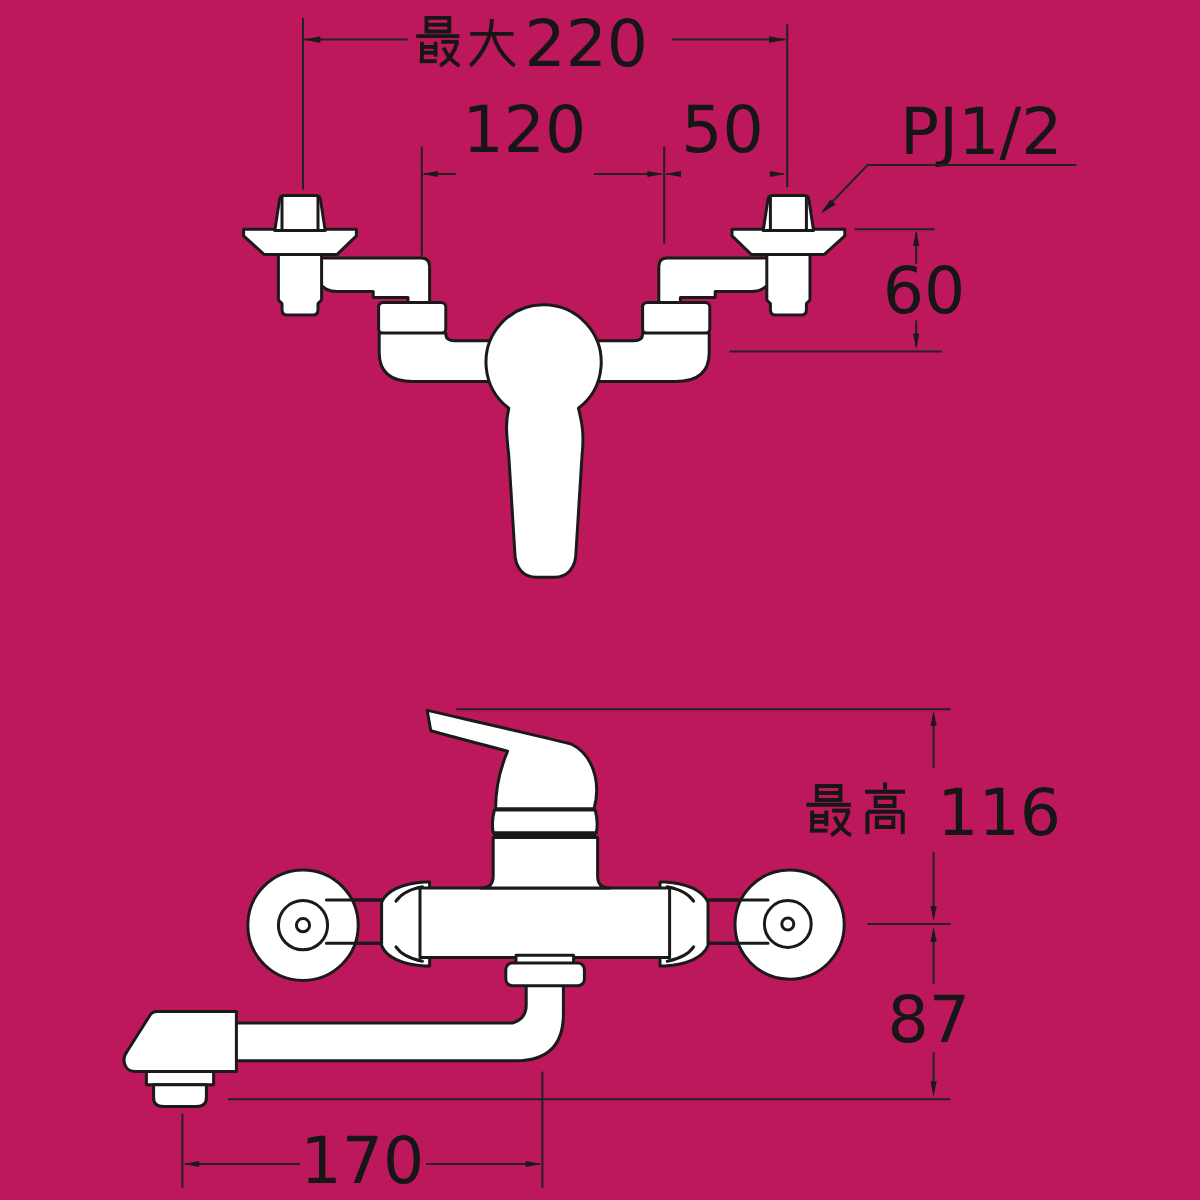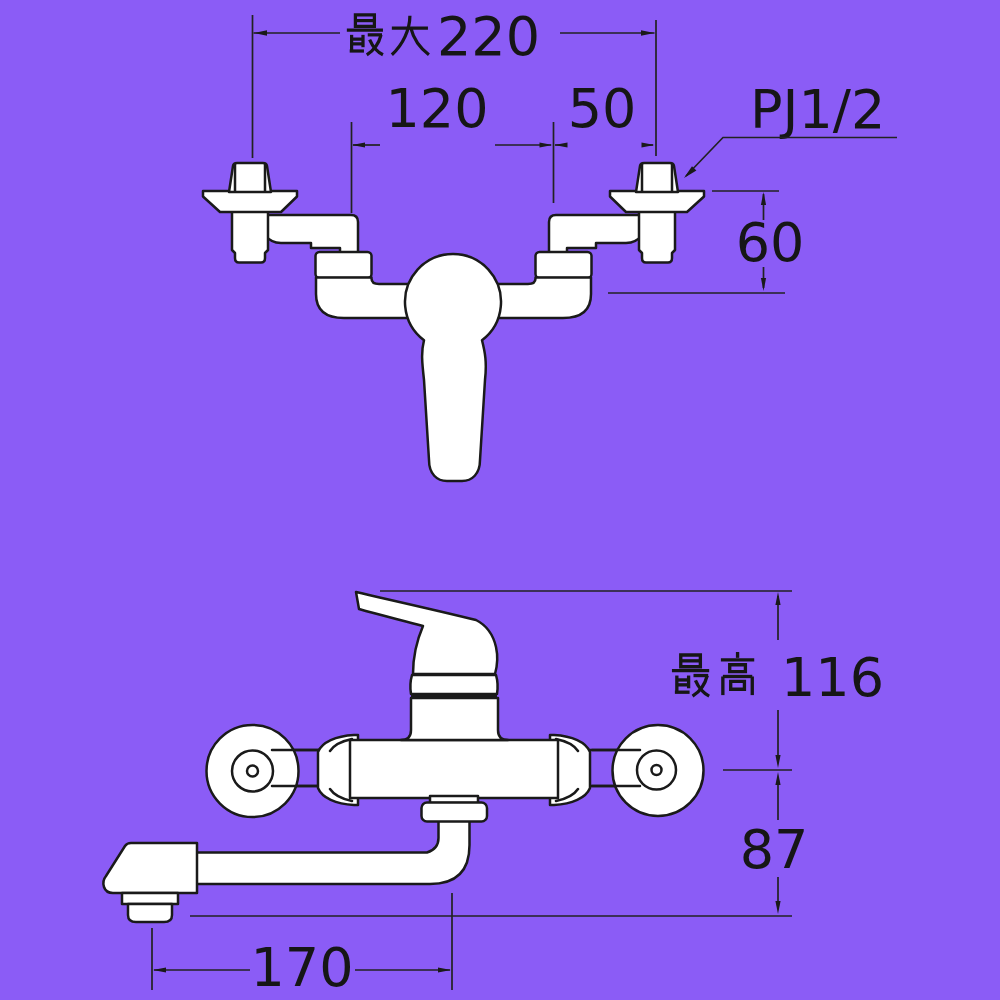--- a/index.html
+++ b/index.html
@@ -1,16 +1,16 @@
 <!DOCTYPE html>
 <html><head>
 <meta charset="utf-8">
 <style>
   html,body{margin:0;padding:0;background:#ffffff;}
-  .stage{width:1000px;height:1000px;position:relative;background:#8b5cf6;overflow:hidden;}
+  .stage{width:1000px;height:1000px;position:relative;background:#be185d;overflow:hidden;}
   svg{display:block;}
   .outline{fill:#ffffff;stroke:#1a1a1a;stroke-width:2.5;stroke-linejoin:round;}
   .line{fill:none;stroke:#1a1a1a;stroke-width:2.5;stroke-linejoin:round;stroke-linecap:round;}
   .thin{fill:none;stroke:#222222;stroke-width:1.7;}
   .thick{fill:none;stroke:#1a1a1a;stroke-width:3.6;}
   .arrow{fill:#1a1a1a;stroke:none;}
   .dimtext{font-family:"DejaVu Sans","Liberation Sans",sans-serif;font-size:54px;fill:#161616;}
   .kanji{fill:none;stroke:#161616;stroke-width:3.4;stroke-linecap:butt;stroke-linejoin:miter;}
 </style>
 </head>

